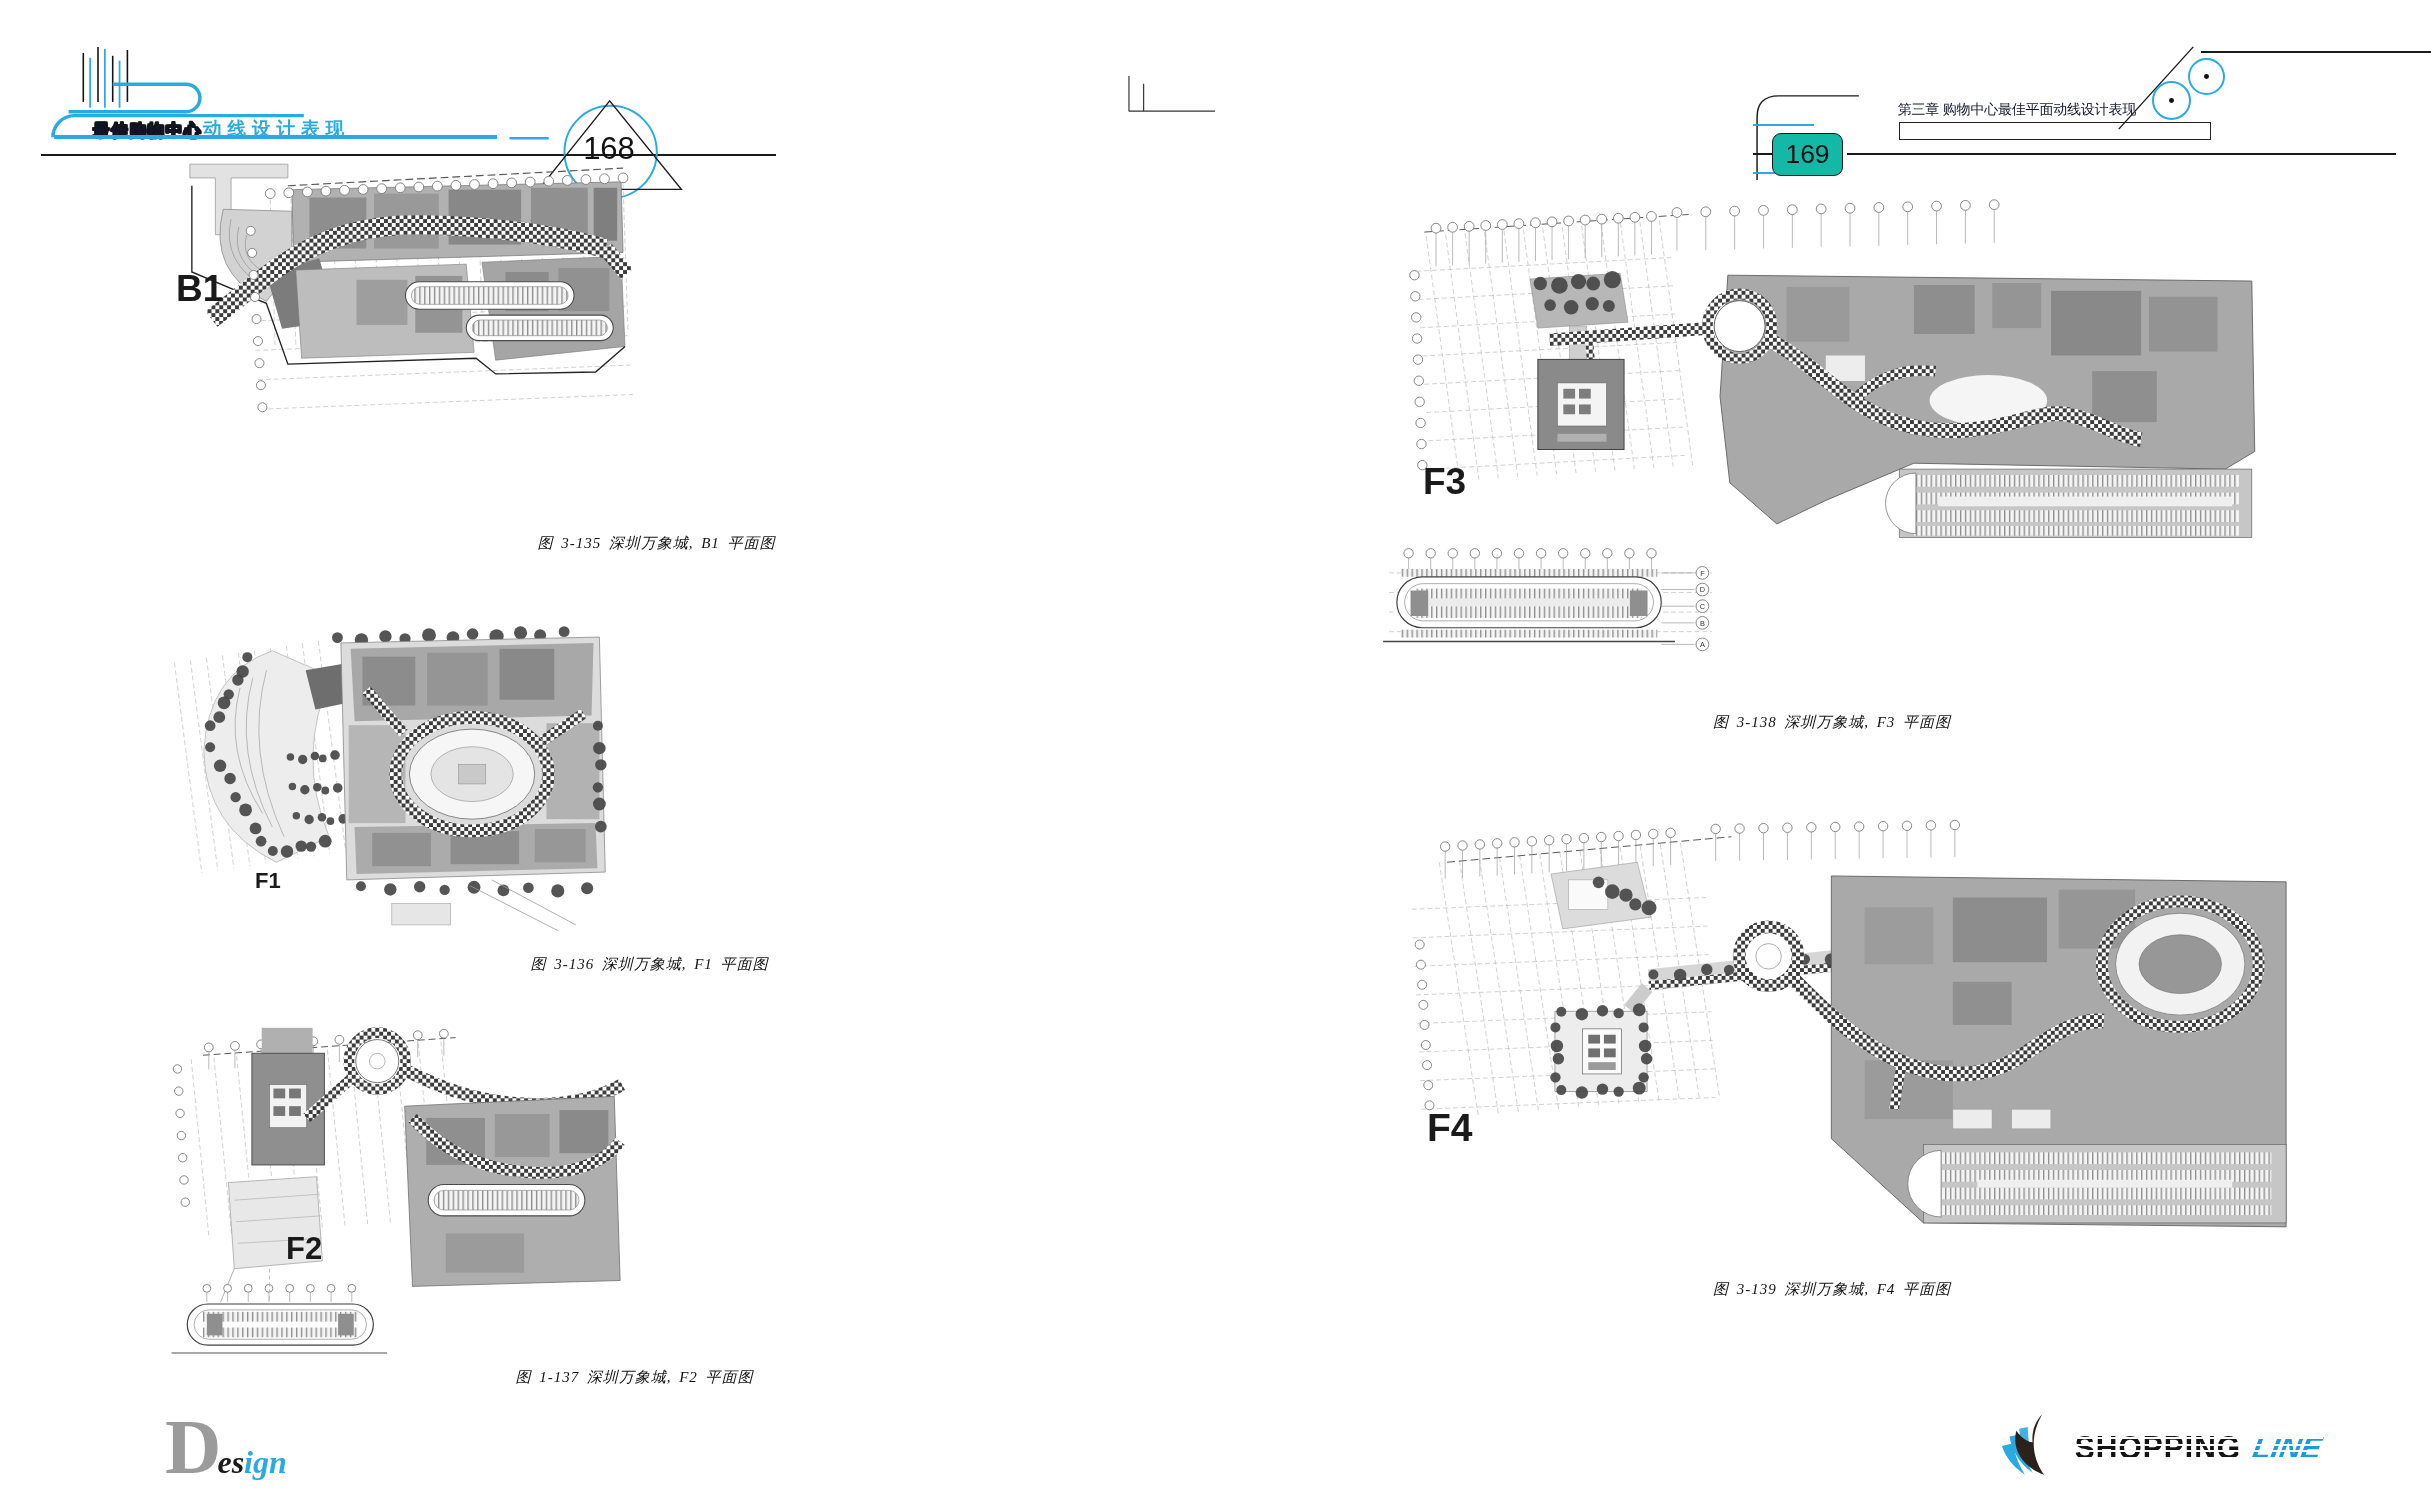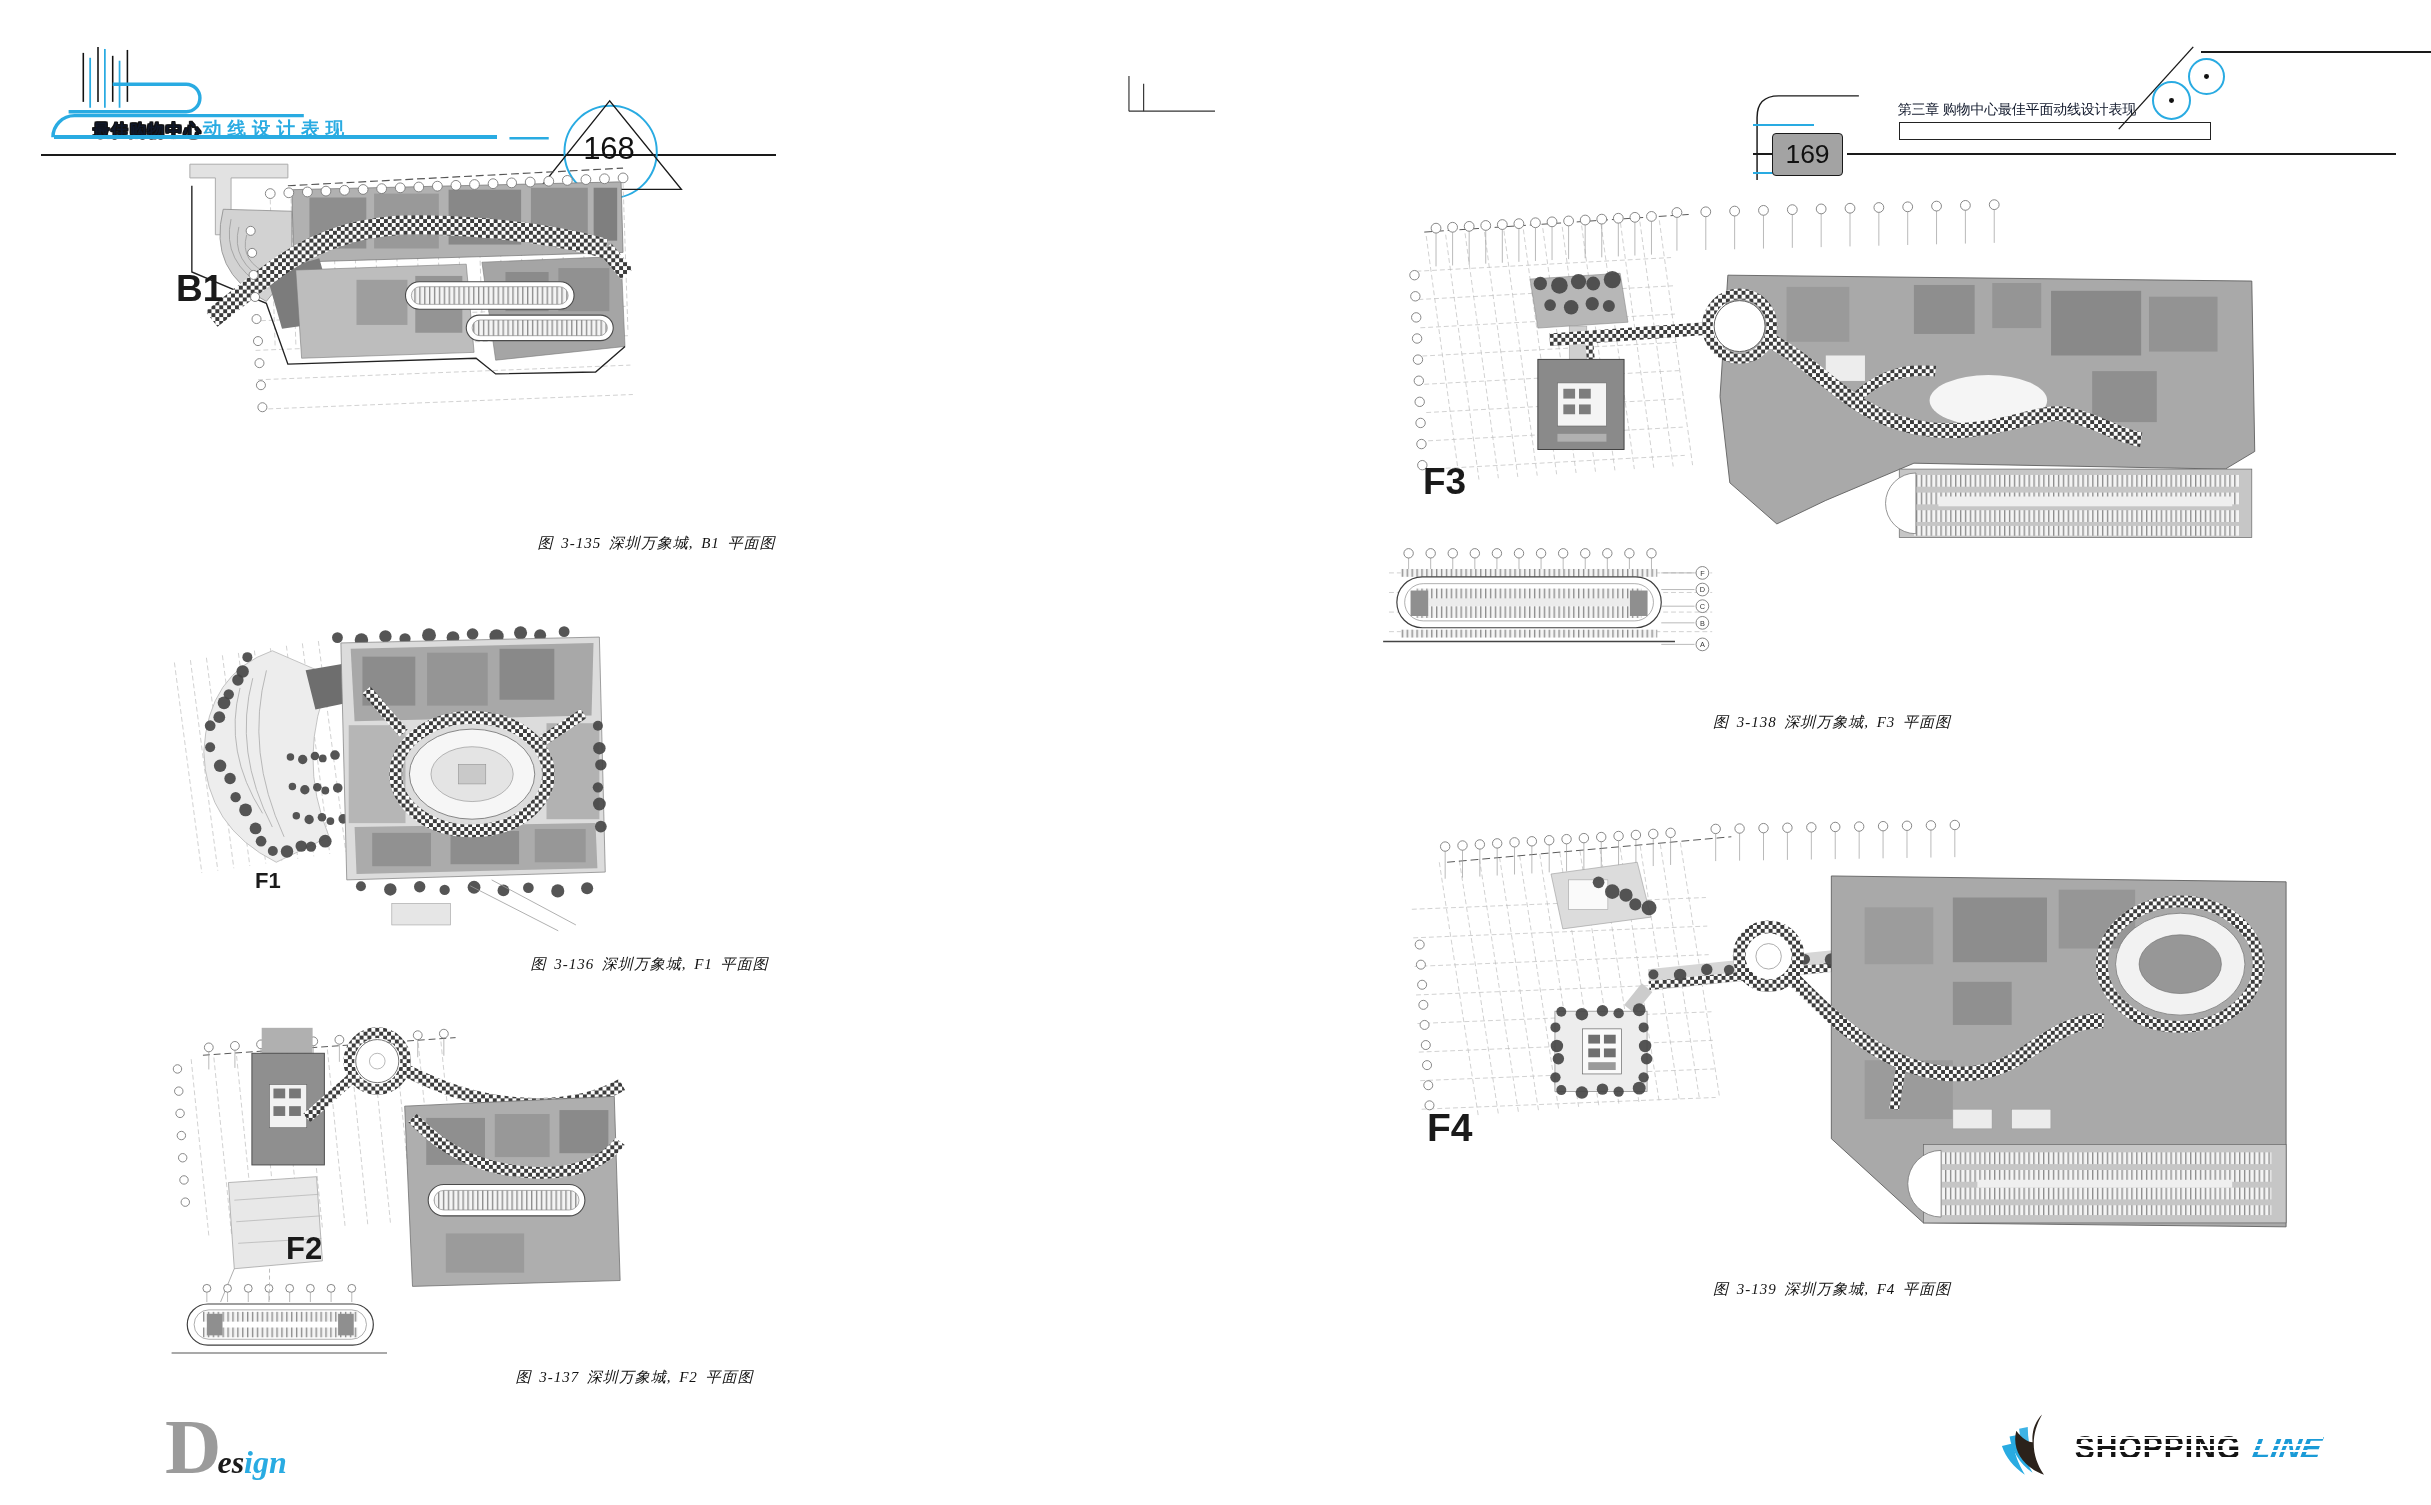--- a/index.html
+++ b/index.html
@@ -10,21 +10,21 @@
   
   .brand-outline{font-size:16.7px;font-weight:700;letter-spacing:1.5px;color:#0f172a;
     text-shadow:-1px 0 #111,1px 0 #111,0 -1px #111,0 1px #111,-1px -1px #111,1px 1px #111,-1px 1px #111,1px -1px #111;
     white-space:nowrap;}
   .brand-accent{font-size:18.6px;font-weight:700;letter-spacing:5.9px;color:#29abe2;white-space:nowrap;}
   .cyan-bar{background:#29abe2;}
   .rule{background:#1a1a1a;}
 
   
   .pageno-left{font-size:31px;color:#111;text-align:center;}
-  .badge-169{width:69px;height:41px;border:1.6px solid #1a1a1a;border-radius:4px;background:#a3a3a3;
+  .badge-169{width:69px;height:41px;border:1.6px solid #1a1a1a;border-radius:9px;background:#14b8a6;
     display:flex;align-items:center;justify-content:center;font-size:26.5px;color:#111;text-align:center;}
   .chapter{font-size:14px;color:#0f172a;text-align:right;letter-spacing:-0.2px;white-space:nowrap;}
   .chapter-bar{border:1px solid #222;background:#fff;}
 
   .blue-circle{border:2px solid #29abe2;border-radius:50%;background:#fff;display:flex;align-items:center;justify-content:center;}
   .blue-circle .dot{width:4.9px;height:4.9px;border-radius:50%;background:#111;}
 
   
   .plan-label{font-weight:600;color:#1a1a1a;line-height:1;}
   .cap{font-family:"Liberation Serif", serif;font-style:italic;font-size:15px;color:#111;
@@ -453,21 +453,21 @@
       <rect x="43" y="308" width="176" height="30" rx="15" fill="none" stroke="#8a8a8a" stroke-width=".7"></rect>
       <rect x="52" y="310" width="158" height="10" fill="url(#hvF2)"></rect>
       <rect x="52" y="326" width="158" height="10" fill="url(#hvF2)"></rect>
       <rect x="56" y="312" width="16" height="22" fill="#8f8f8f"></rect>
       <rect x="190" y="312" width="16" height="22" fill="#8f8f8f"></rect>
       <line x1="20" y1="352" x2="240" y2="352" stroke="#555" stroke-width="1.2"></line>
       <path d="M120,266 L120,300" stroke="#bbb" stroke-width="1" stroke-dasharray="4 3"></path>
     </svg>
   </div>
   <div class="abs plan-label" style="left:286px;top:1233px;font-size:31px;">F2</div>
-  <div class="abs cap center" style="left:473px;top:1368px;width:323px;">图 3-137 深圳万象城, F2 平面图</div>
+  <div class="abs cap center" style="left:473px;top:1368px;width:323px;">图 1-137 深圳万象城, F2 平面图</div>
 
   <div class="abs" style="left:1365px;top:189px;">
     <svg width="902" height="521" viewBox="0 0 920 532">
       <defs>
         <pattern id="ckF3" width="8" height="8" patternUnits="userSpaceOnUse">
           <rect width="8" height="8" fill="#fdfdfd"></rect>
             <rect width="4" height="4" fill="#3c3c3c"></rect>
             <rect x="4" y="4" width="4" height="4" fill="#3c3c3c"></rect>
         </pattern>
         <pattern id="hvF3" width="5" height="12" patternUnits="userSpaceOnUse">

